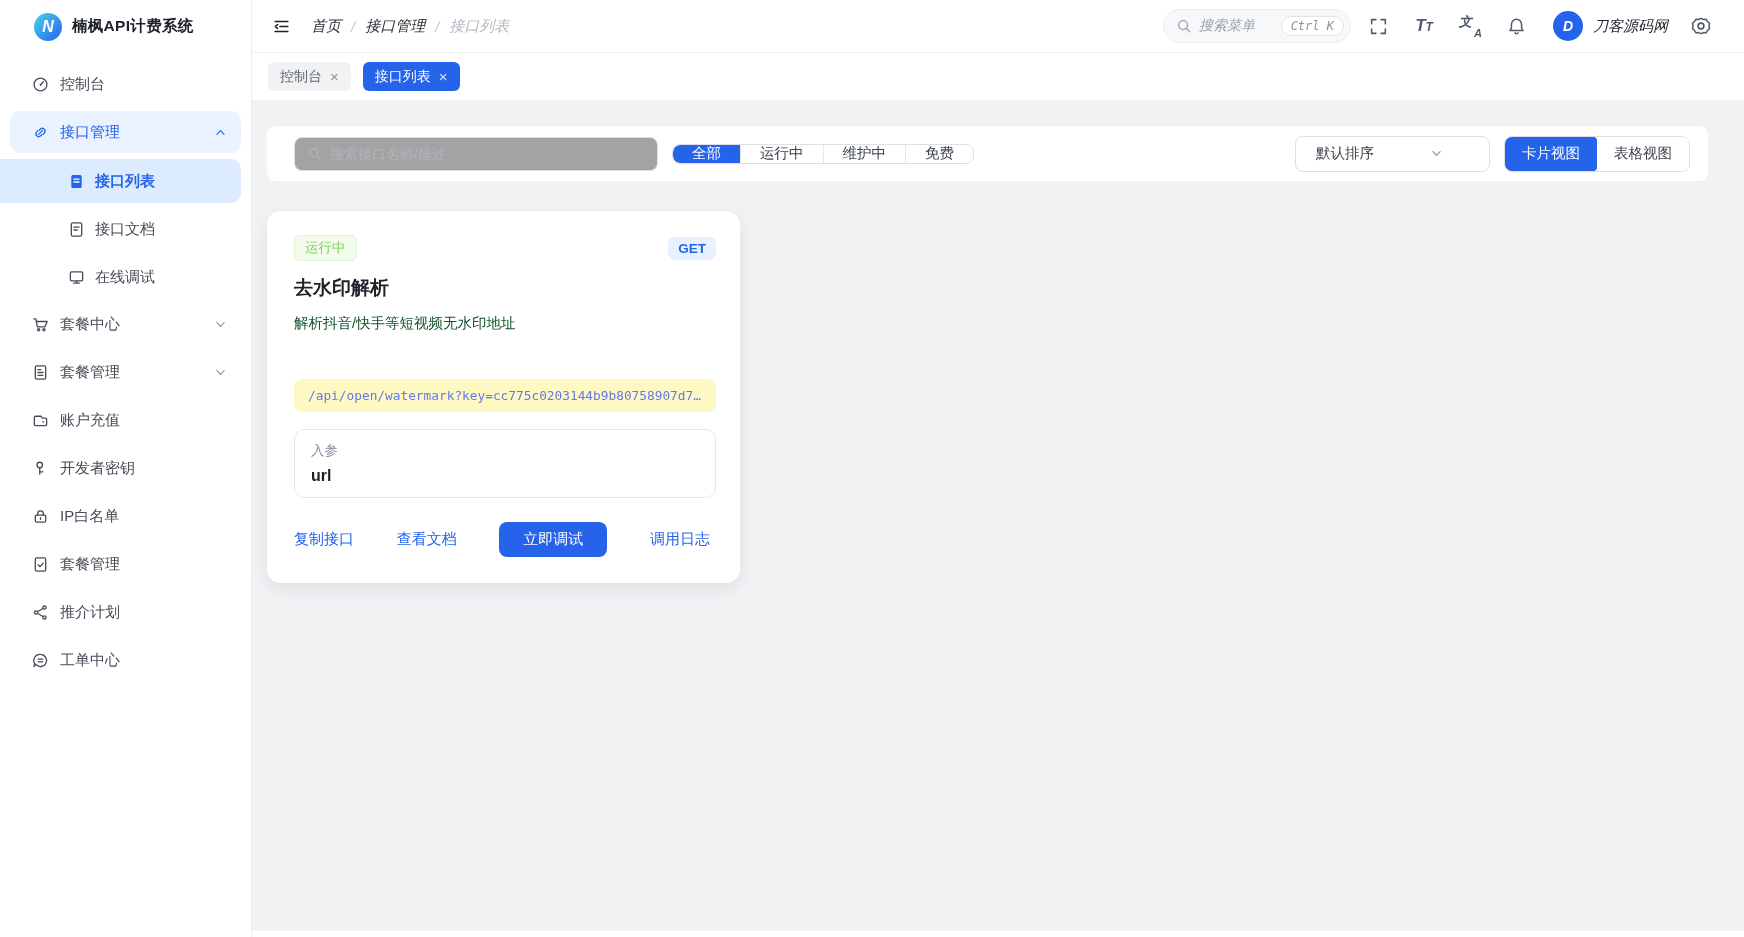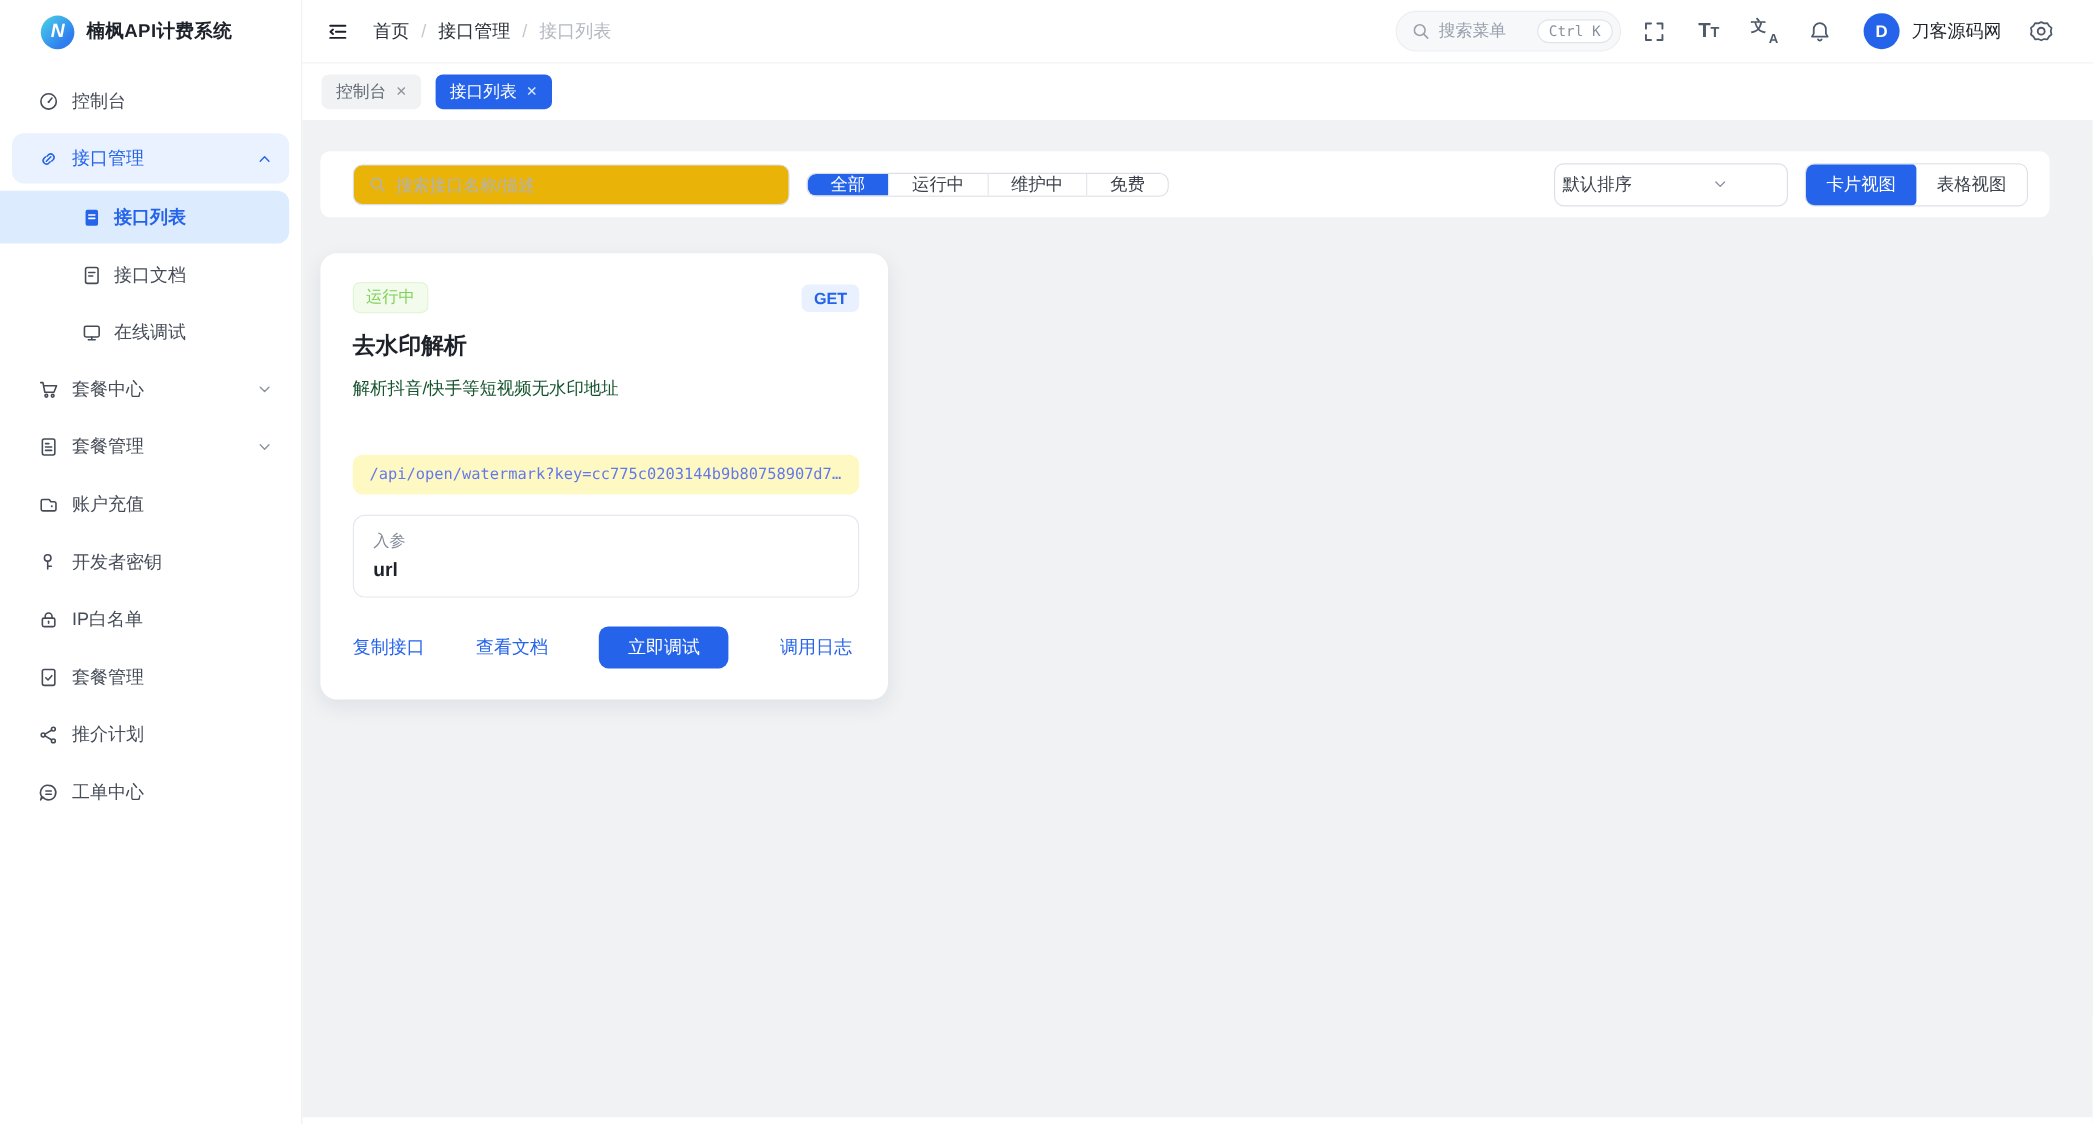--- a/index.html
+++ b/index.html
@@ -25,21 +25,21 @@
     background:#dcebfd; color:#2563eb; font-weight:bold; }
   .icon { display:inline-flex; align-items:center; justify-content:center; }
   .chev { color:#8a919f; }
   .menu-item.parent-active .chev { color:#2563eb; }
 
   
   .main { flex:1; display:flex; flex-direction:column; height:100%; min-width:0; }
 
   
   .topbar { height:53px; background:#fff; border-bottom:1px solid #eef0f2; display:flex; align-items:center;
-    padding:0 24px 0 20px; gap:8px; }
+    padding:0 24px 0 20px; gap:8px;font-style:italic; }
   .collapse-btn { color:#1d2129; cursor:pointer; display:flex; margin-right:12px; }
   .crumbs { display:flex; align-items:center; gap:10px; font-size:15px; }
   .crumb { color:#2b3038; cursor:pointer; }
   .crumb.current { color:#b3b9c2; cursor:default; }
   .crumb-sep { color:#c3c8d0; }
   .topbar-spacer { flex:1; }
   .hsearch { width:188px; height:34px; background:#f7f8fa; border:1px solid #eceef1; border-radius:18px;
     display:flex; align-items:center; padding:0 6px 0 12px; gap:7px; color:#9aa1ac; cursor:text; }
   .hsearch .ph { font-size:14px; color:#9aa1ac; flex:1; }
   .kbd { font-family:"DejaVu Sans Mono","Liberation Mono",monospace; font-size:12px; color:#8a919f;
@@ -64,33 +64,33 @@
   .tabchip.active { background:#2563eb; color:#fff; }
   .tabchip.active .x { color:#dbe7ff; }
 
   
   .content { flex:1; background:#f0f2f4; padding:26px 36px 0 15px; position:relative; overflow:hidden; }
   .bottom-strip { position:absolute; left:0; right:0; bottom:0; height:6px; background:#fff; }
 
   
   .filter-card { background:#fff; border-radius:8px; height:55px; display:flex; align-items:center;
     padding:0 18px 0 27px; }
-  .fsearch { width:364px; height:34px; border:1px solid #dcdfe6; border-radius:8px; background:#eab308;
+  .fsearch { width:364px; height:34px; border:1px solid #dcdfe6; border-radius:8px; background:#a3a3a3;
     display:flex; align-items:center; padding:0 12px; gap:8px; color:#aeb4bf; }
   .fsearch input { border:none; outline:none; flex:1; font-size:14px; color:#1d2129; background:transparent;
     font-family:inherit; }
   .fsearch input::placeholder { color:#aeb4bf; }
   .segmented { display:flex; margin-left:14px; border:1px solid #dcdfe6; border-radius:8px; overflow:hidden; height:20px; }
   .seg-btn { min-width:62px; padding:0 19px; display:flex; align-items:center; justify-content:center;
     font-size:14.5px; color:#3d434c; background:#fff; cursor:pointer; border-left:1px solid #e4e7ec; }
   .seg-btn:first-child { border-left:none; }
   .seg-btn.active { background:#2563eb; color:#fff; border-radius:7px 0 0 7px; }
   .filter-right { margin-left:auto; display:flex; align-items:center; gap:14px; }
   .sort-select { width:195px; height:36px; border:1px solid #dcdfe6; border-radius:8px; display:flex;
-    align-items:center; padding:0 12px 0 6px; font-size:14.5px; color:#3d434c; cursor:pointer; background:#fff; }
+    align-items:center; padding:0 12px 0 20px; font-size:14.5px; color:#3d434c; cursor:pointer; background:#fff; }
   .sort-select span { flex:1; }
   .view-toggle { display:flex; border:1px solid #dcdfe6; border-radius:8px; overflow:hidden; height:36px; }
   .view-btn { padding:0 17px; display:flex; align-items:center; font-size:14.5px; color:#3d434c;
     background:#fff; cursor:pointer; }
   .view-btn.active { background:#2563eb; color:#fff; border-radius:7px; margin:-1px; padding:0 18px; }
 
   
   .api-card { width:473px; margin-top:30px; background:#fff; border-radius:14px; padding:24px 24px 26px 27px;
     box-shadow:0 6px 18px rgba(31,41,55,.08); }
   .badge-row { display:flex; align-items:center; justify-content:space-between; }

